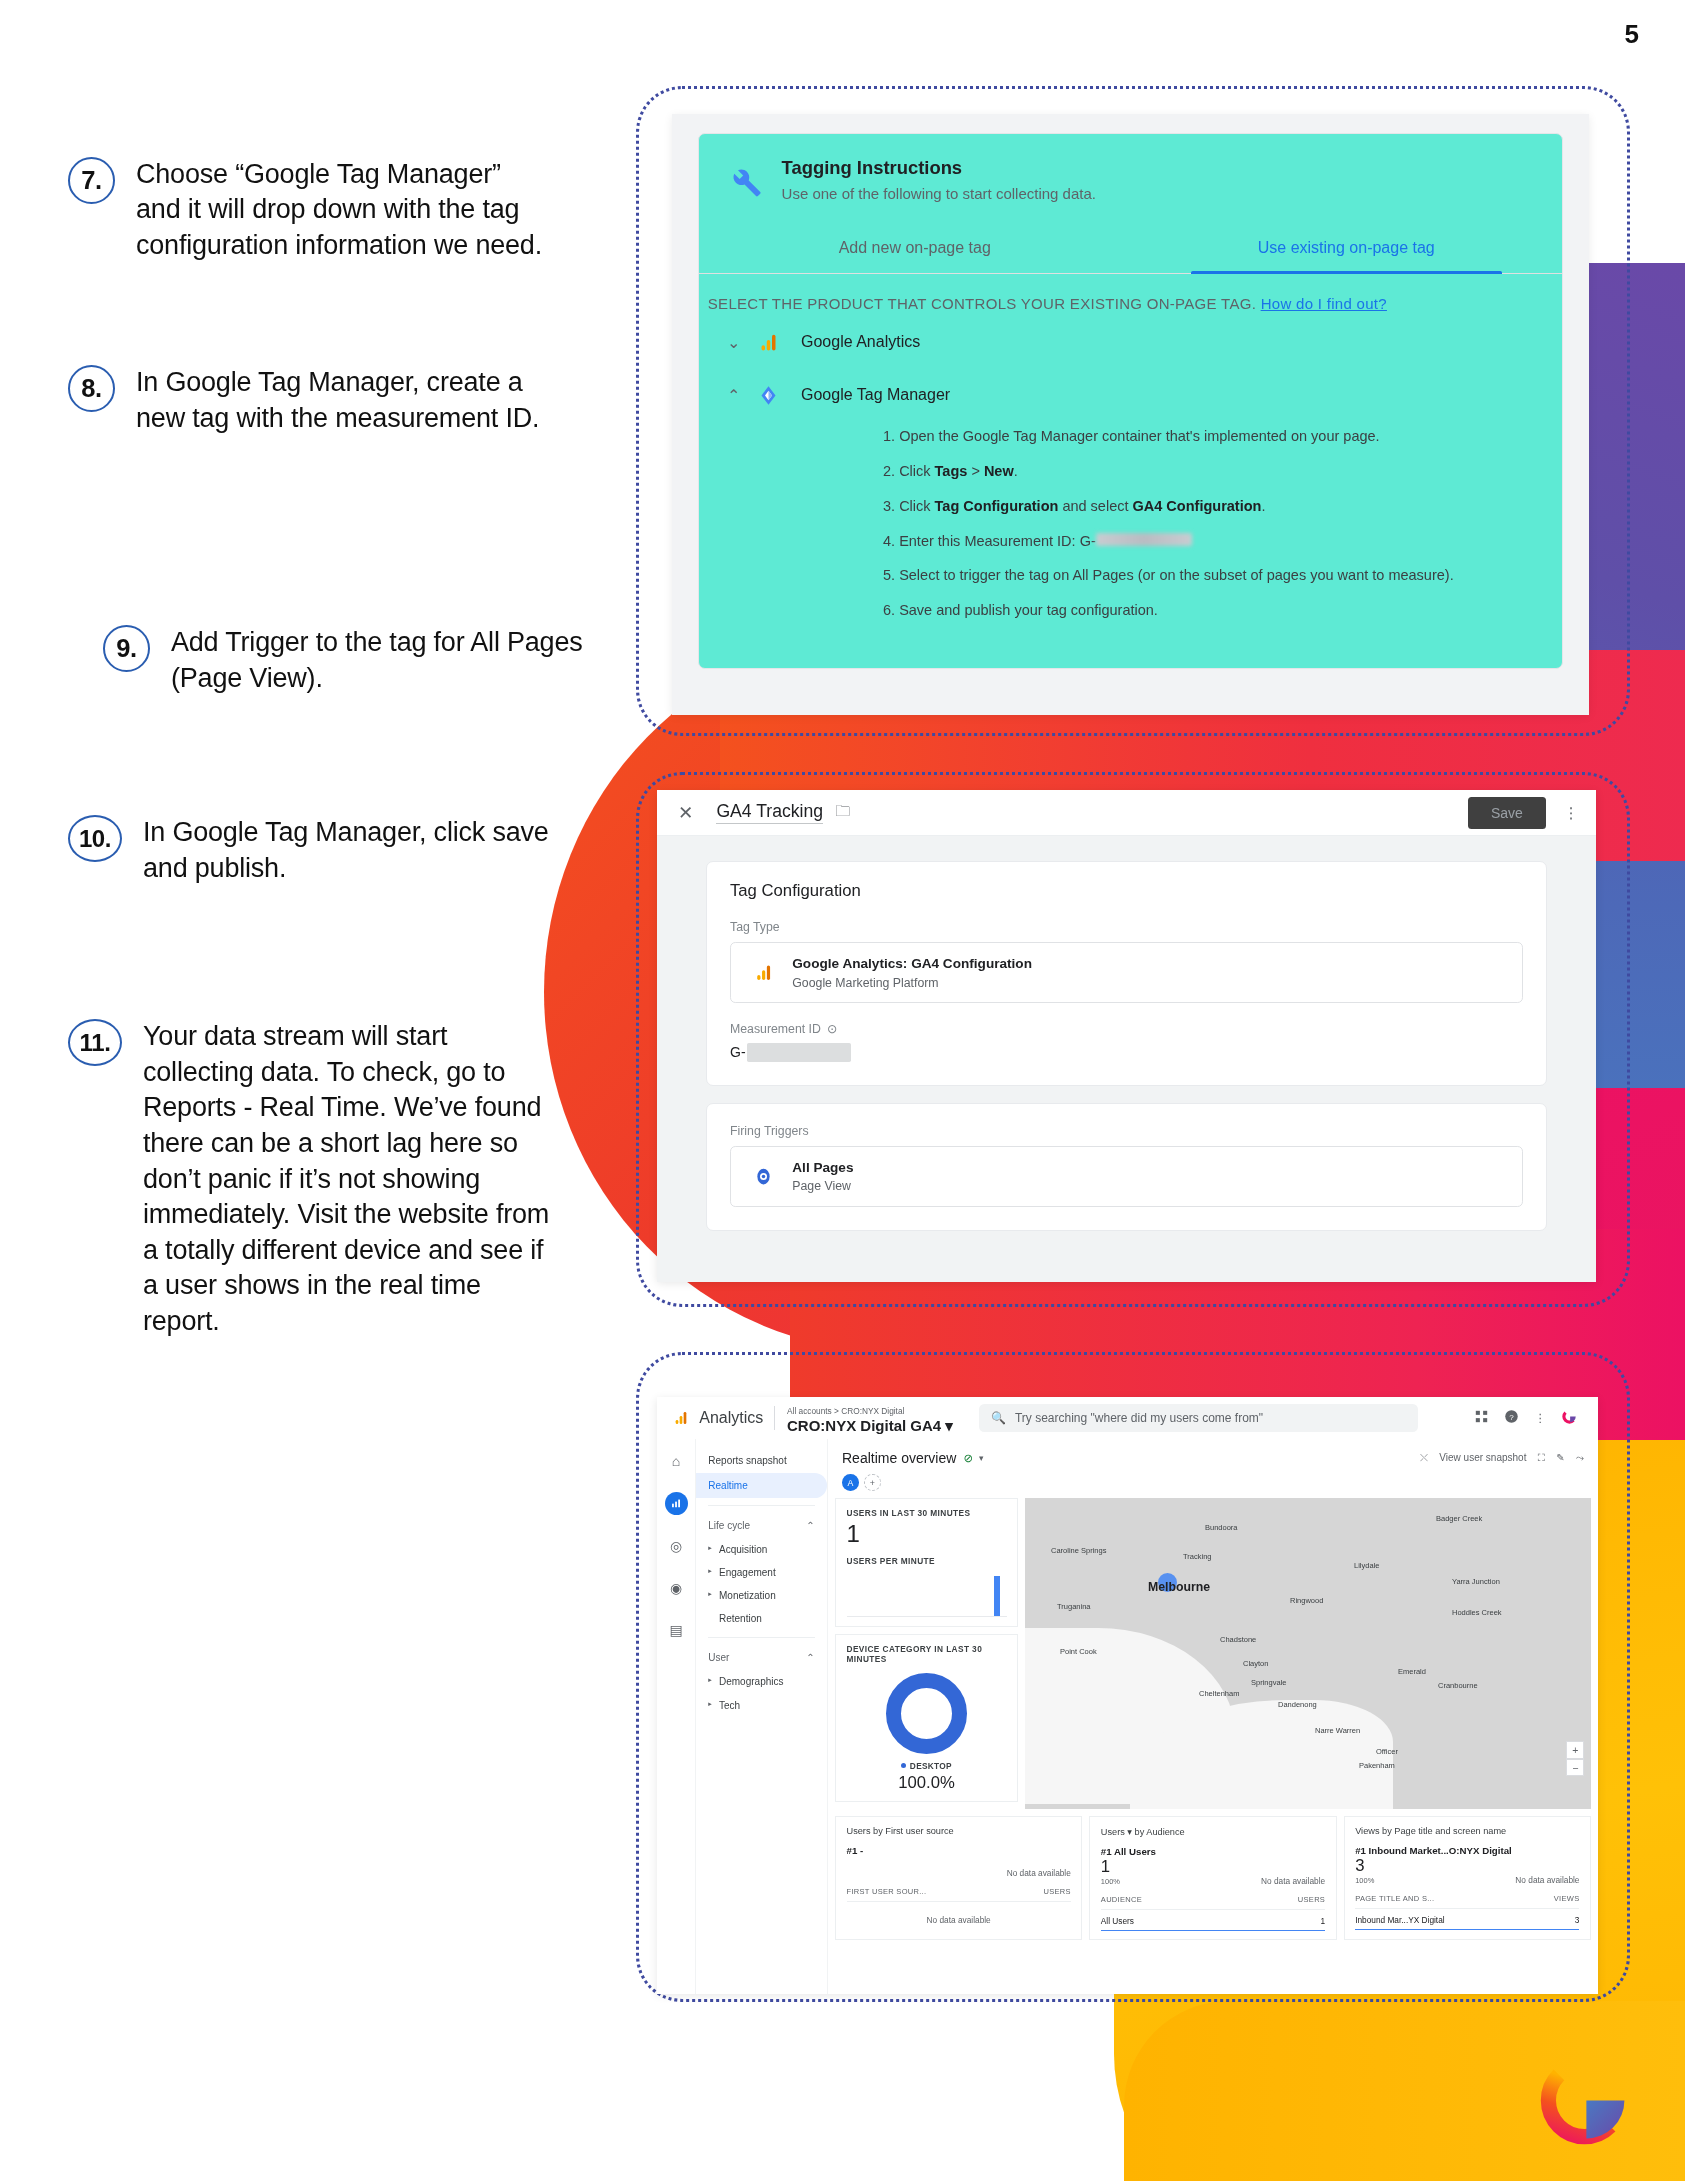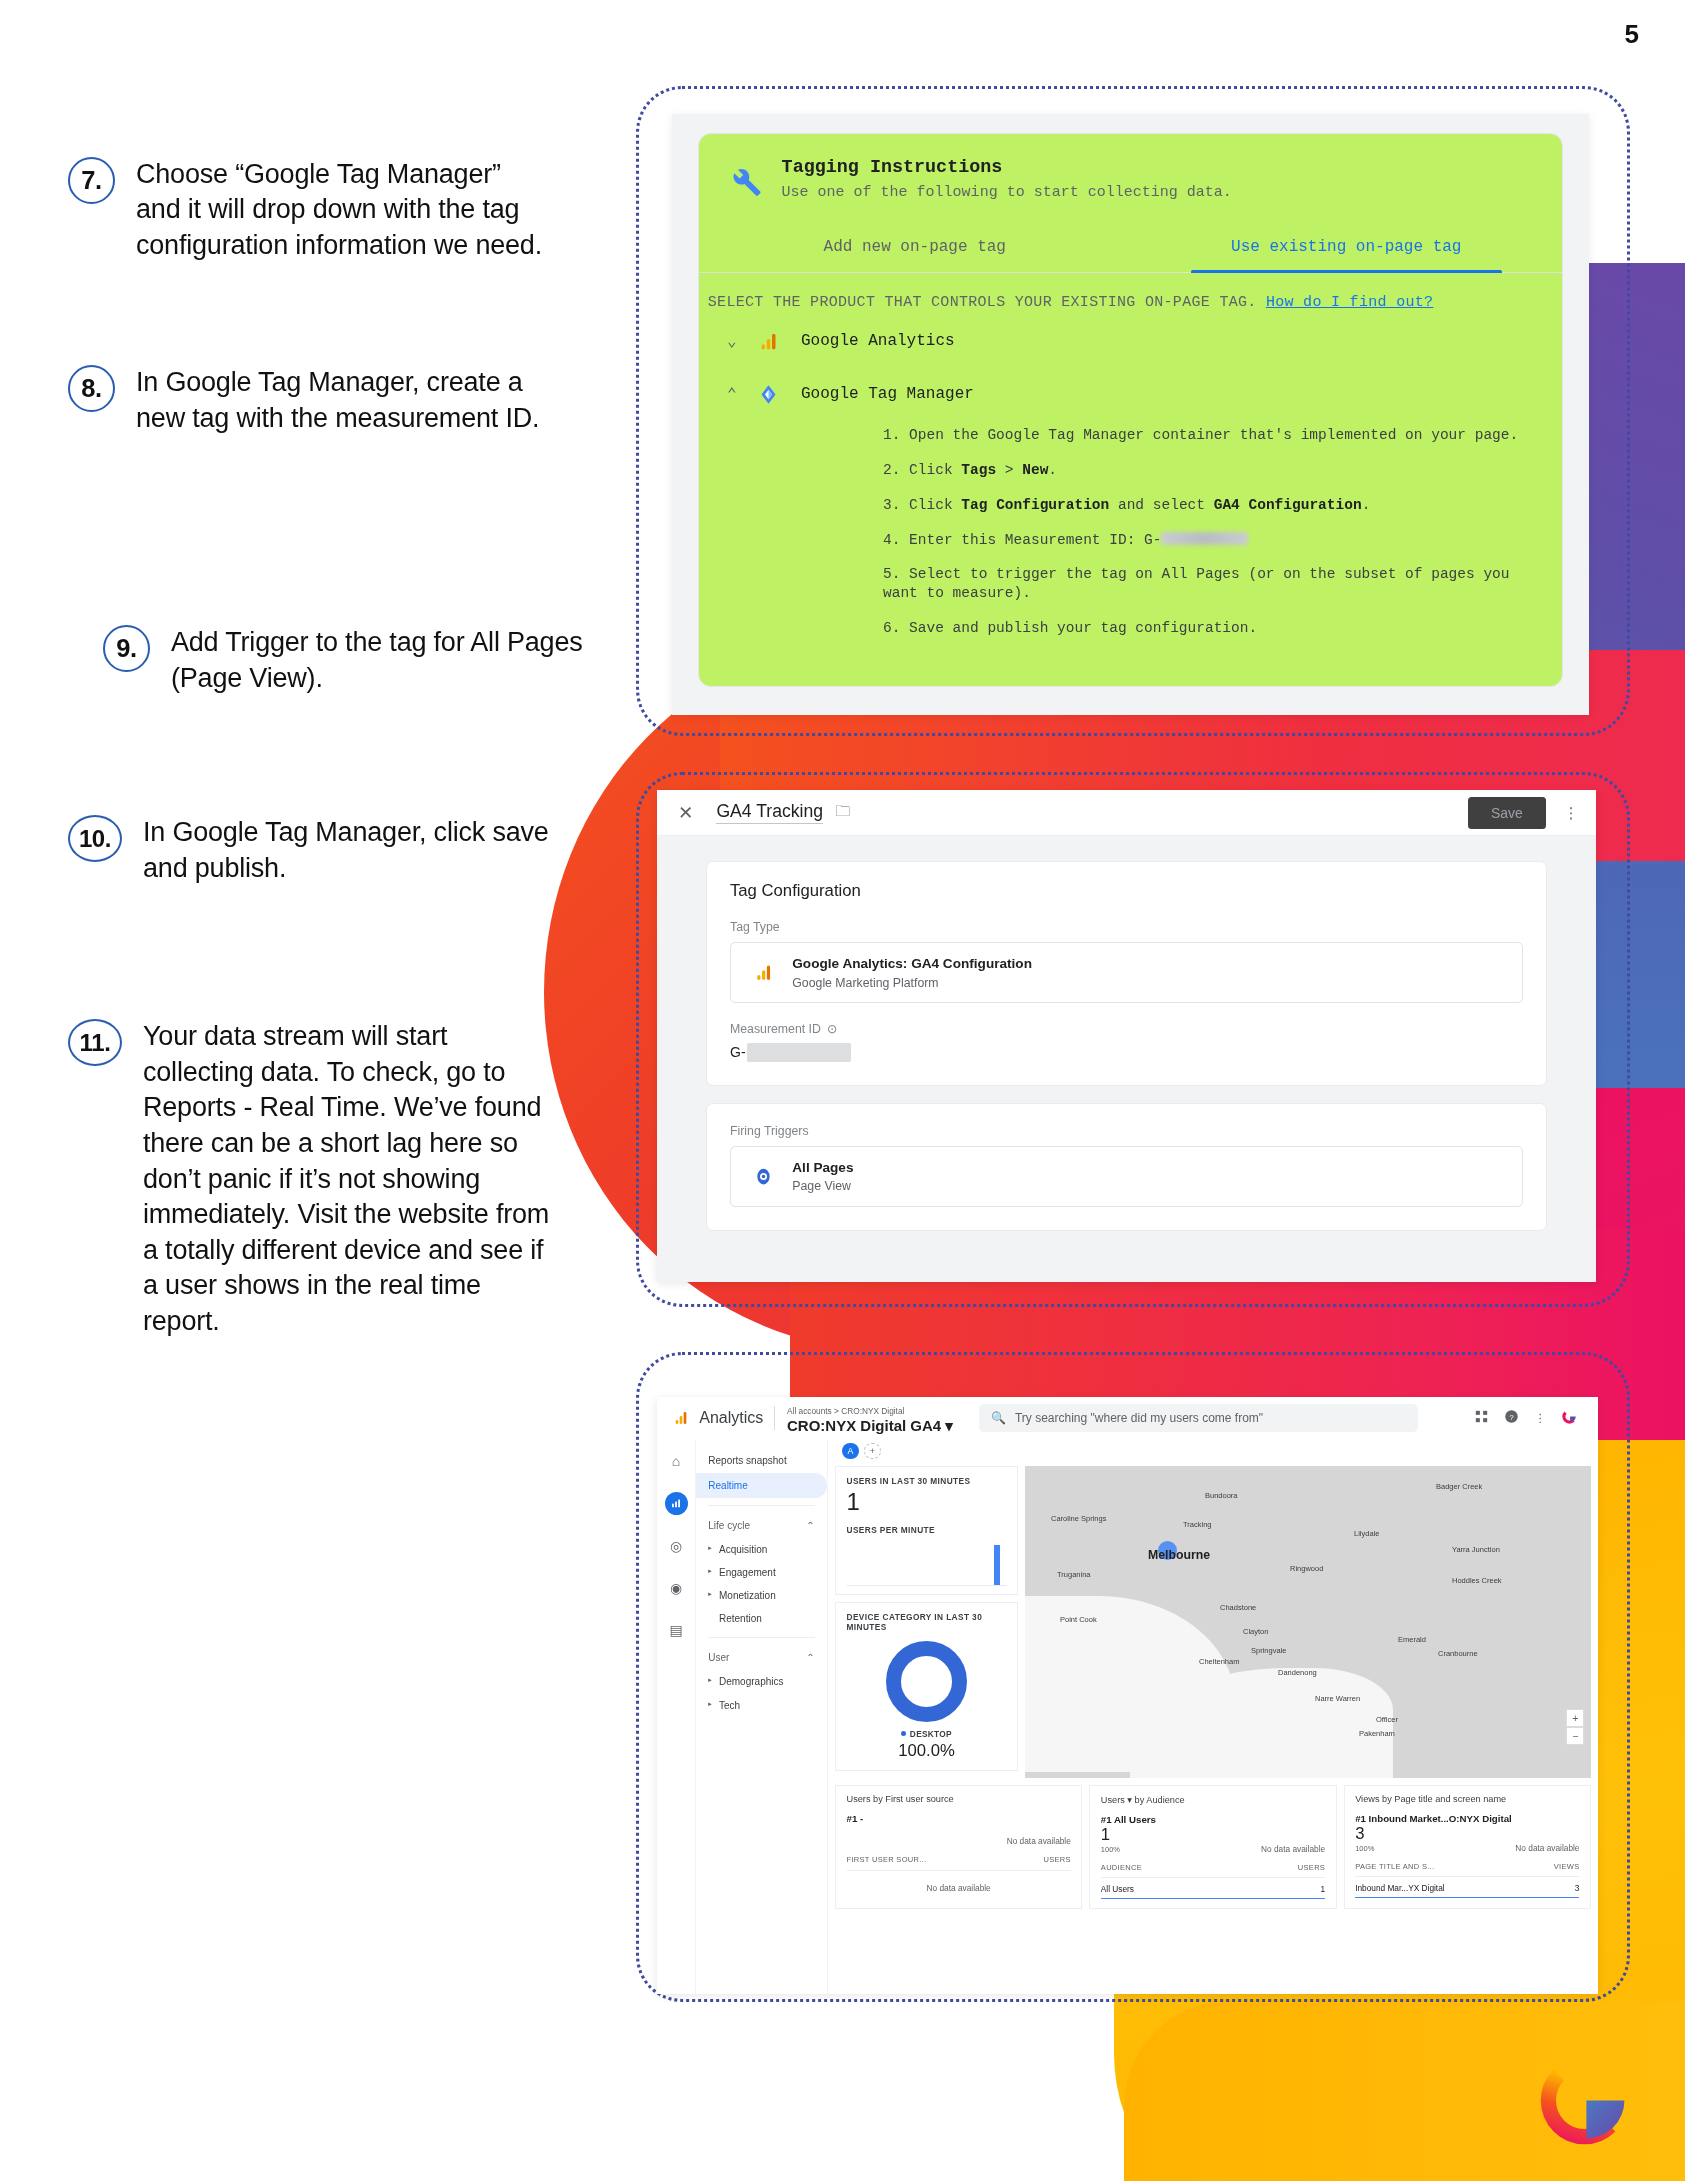--- a/index.html
+++ b/index.html
@@ -111,21 +111,21 @@
 
   
   .shot1 {
     position: absolute; left: 672px; top: 114px;
     width: 917px; height: 601px;
     background: #f2f3f5;
     box-shadow: 0 1.8px 8.8px rgba(0,0,0,.08);
   }
   .s1-card {
     position: absolute; left: 26px; top: 19.3px; right: 26px;
-    background: #bef264; border: 0.9px solid #e4e6e9; border-radius: 13px; font-family: Liberation Mono, monospace;
+    background: #5eead4; border: 0.9px solid #e4e6e9; border-radius: 7px;
   }
   .s1-head { display: flex; padding: 23px 30px 19.3px 26px; }
   .wrench { width: 39px; min-width: 39px; margin-right: 17.6px; padding-top: 3.5px; }
   .s1-title { font-size: 18.4px; font-weight: 700; color: #202124; margin-bottom: 6.1px; }
   .s1-sub   { font-size: 15px; color: #5f6368; }
   .s1-tabs  { display: flex; border-bottom: 0.9px solid #e0e0e0; }
   .s1-tab {
     flex: 1; text-align: center; padding: 17.6px 0 16px;
     font-size: 16px; color: #5f6368; position: relative;
   }
@@ -564,20 +564,32 @@
         <div class="nav-group">
           <span>User</span>
           <span>⌃</span>
         </div>
         <div class="nav-sub">Demographics</div>
         <div class="nav-sub">Tech</div>
       </div>
 
       <div class="ga-content">
 
+        <div class="rt-head">
+          <span class="rt-title">Realtime overview</span>
+          <span class="rt-check">⊘</span>
+          <span class="rt-caret">▾</span>
+          <span class="rt-actions">
+            <span>⤬</span>
+            <span>View user snapshot</span>
+            <span>⛶</span>
+            <span>✎</span>
+            <span>⤳</span>
+          </span>
+        </div>
 
         <div class="rt-avatars">
           <span class="av">A</span>
           <span class="av plus">+</span>
         </div>
 
         <div class="rt-grid">
 
           <div class="rt-left">
             <div class="card-w">

